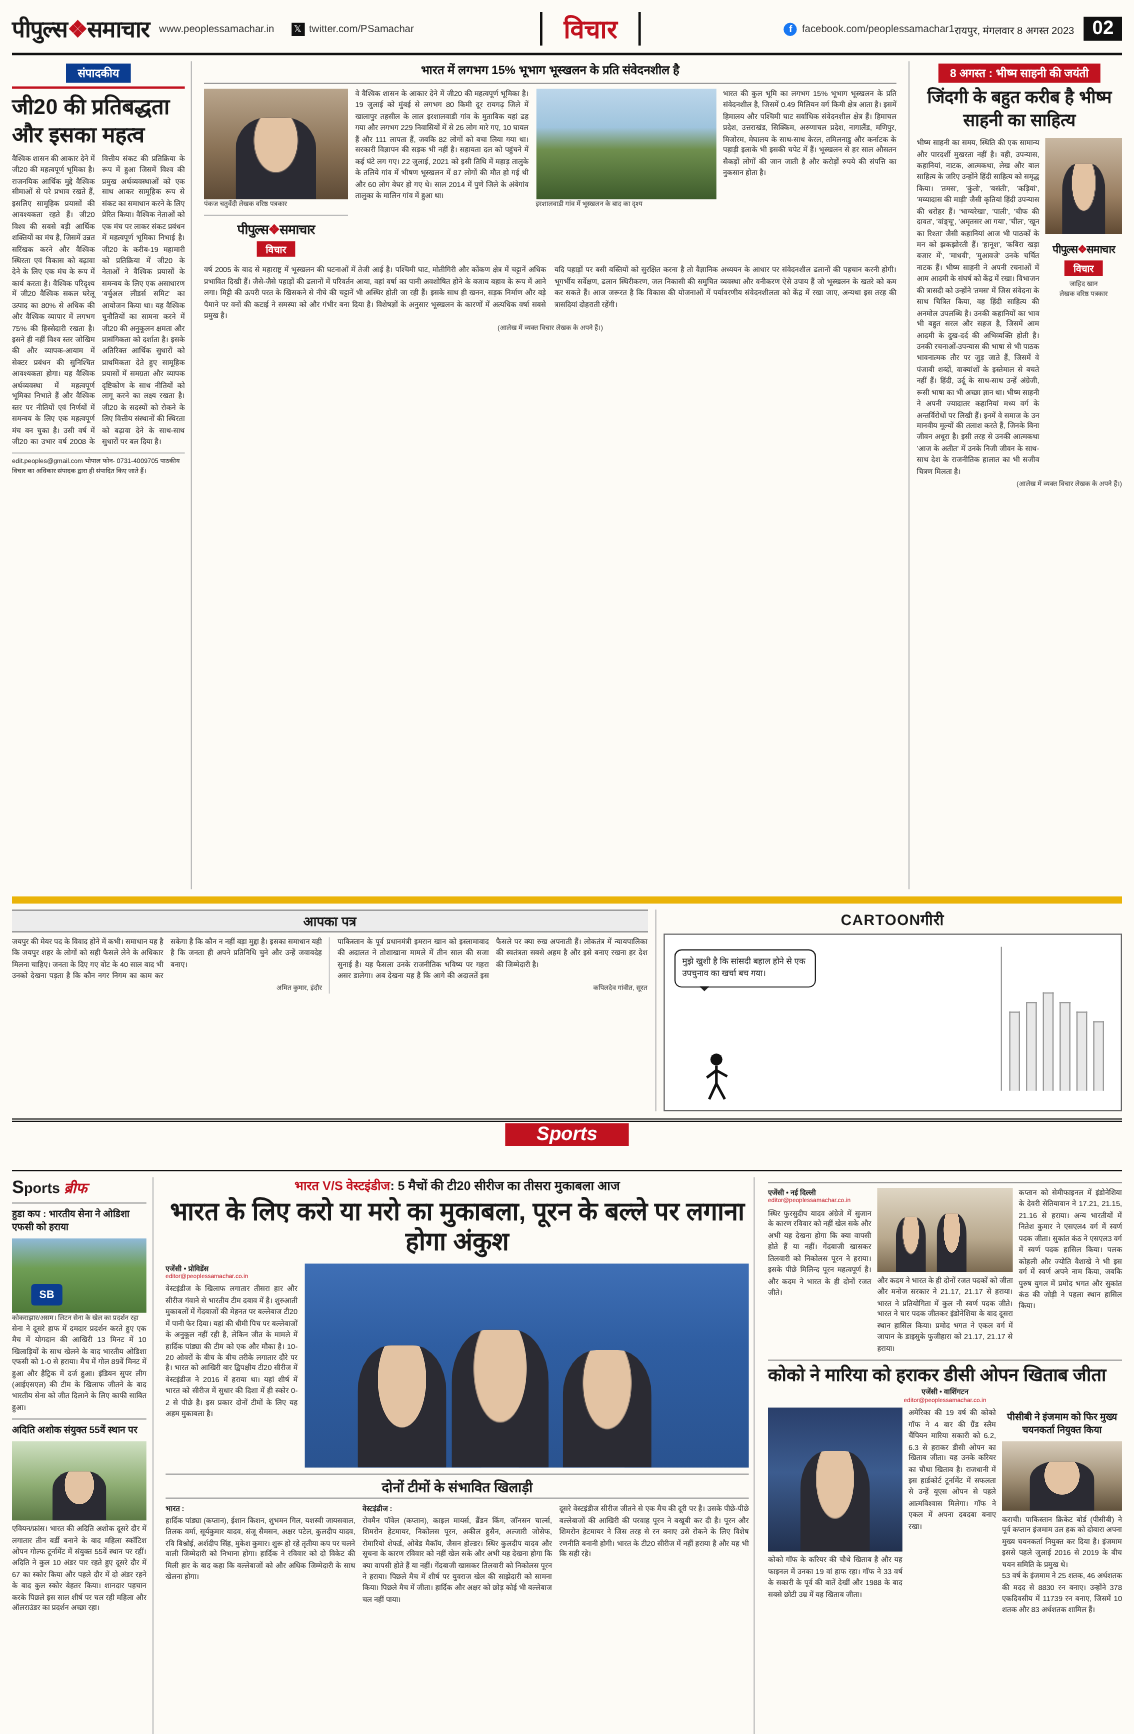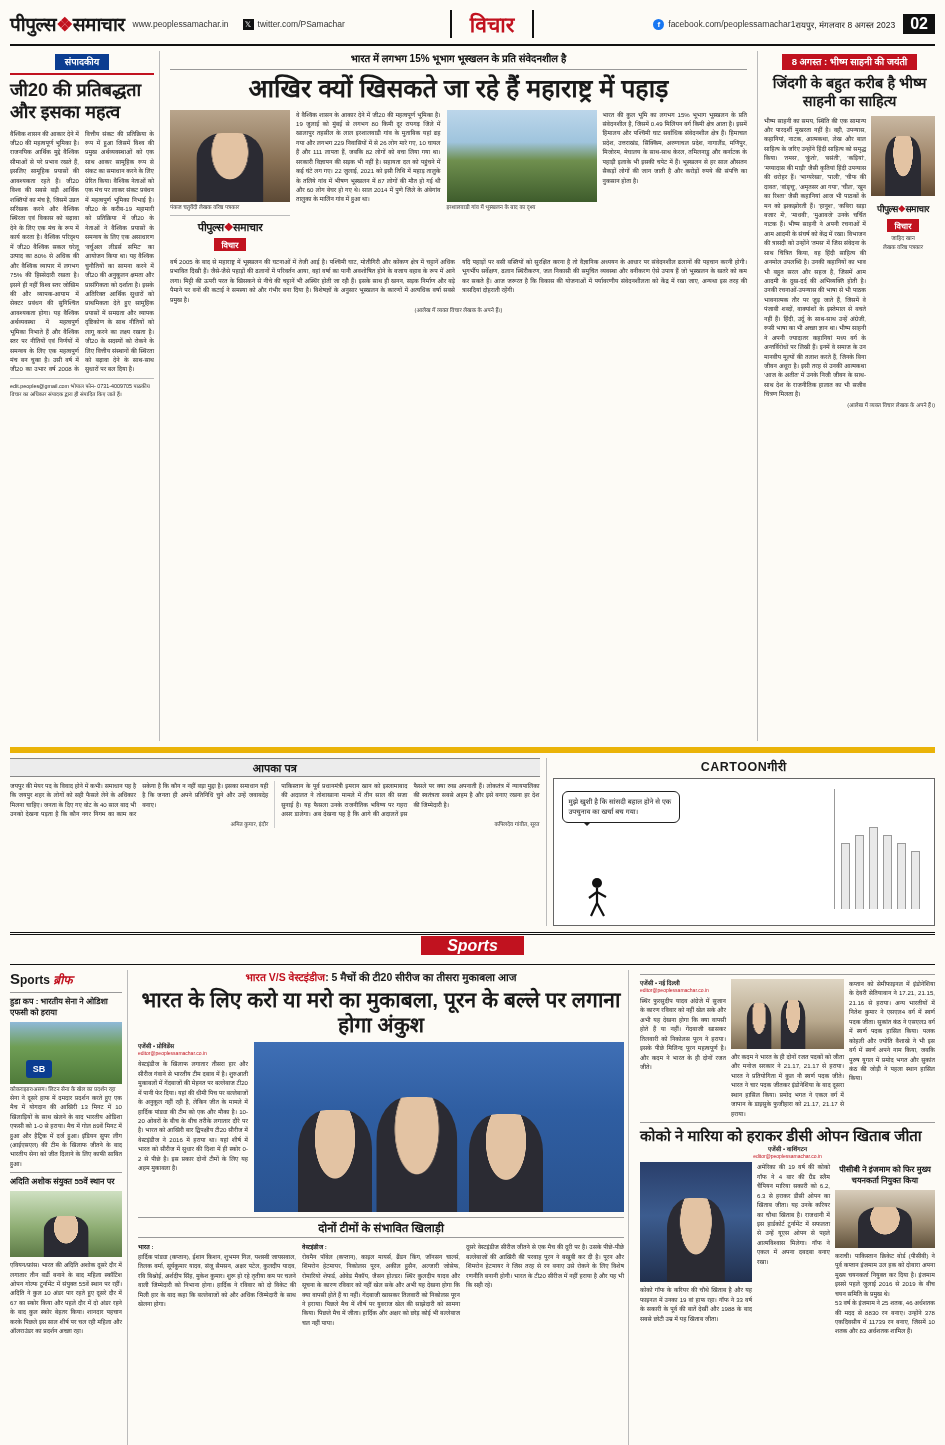--- a/index.html
+++ b/index.html
@@ -81,21 +81,21 @@
   .cartoon-box { border: 1px solid #666; height: 148px; margin-top: 3px; background: #fff; position: relative; overflow: hidden; }
   .bubble { position: absolute; left: 8px; top: 12px; width: 118px; border: 1px solid #222; border-radius: 6px; padding: 5px 6px; font-size: 7px; line-height: 1.45; background: #fff; }
   .bubble:after { content: ""; position: absolute; left: 20px; bottom: -8px; border: 4px solid transparent; border-top-color: #222; }
   .monu { position: absolute; right: 4px; top: 10px; width: 96px; height: 120px; background:
       linear-gradient(#fff 0 100%);
       border-left: 1px solid #999; }
   .monu i { position: absolute; bottom: 0; width: 9px; background: #e9e9e9; border: 1px solid #9a9a9a; border-bottom: none; }
   .stickman { position: absolute; left: 30px; bottom: 8px; width: 26px; height: 40px; }
 
   
-  .sports-bar { margin-top: 6px; border-top: 3px double #111; border-bottom: 1px solid #111; text-align: center; padding: 2px 0 9px; }
+  .sports-bar { margin-top: 6px; border-top: 3px double #111; border-bottom: 1px solid #111; text-align: center; padding: 2px 0 20px; }
   .sports-bar span { background: #c1121f; color: #fff; font-size: 16px; font-weight: bold; font-style: italic; padding: 1px 26px; }
 
   .sports-area { display: flex; gap: 6px; margin-top: 5px; height: 540px; }
   .s-left { width: 118px; border-right: 1px solid #bbb; padding-right: 5px; }
   .s-mid { flex: 1; padding: 0 4px; border-right: 1px solid #bbb; }
   .s-right { width: 300px; padding-left: 5px; }
 
   .brief-head { font-weight: bold; font-size: 12px; }
   .brief-head em { color: #c1121f; font-style: italic; }
   .s-sub { font-size: 8px; font-weight: bold; line-height: 1.35; margin: 3px 0; }
@@ -146,21 +146,20 @@
       </div>
       <div class="rule-red"></div>
       <div class="edit-head">जी20 की प्रतिबद्धता और इसका महत्व</div>
       <div class="body-text cols2">वैश्विक शासन की आकार देने में जी20 की महत्वपूर्ण भूमिका है। राजनयिक आर्थिक मुद्दे वैश्विक सीमाओं से परे प्रभाव रखते हैं, इसलिए सामूहिक प्रयासों की आवश्यकता रहते हैं। जी20 विश्व की सबसे बड़ी आर्थिक शक्तियों का मंच है, जिसमें उन्नत सरिंखक करने और वैश्विक स्थिरता एवं विकास को बढ़ावा देने के लिए एक मंच के रूप में कार्य करता है। वैश्विक परिदृश्य में जी20 वैश्विक सकल घरेलू उत्पाद का 80% से अधिक की और वैश्विक व्यापार में लगभग 75% की हिस्सेदारी रखता है। इसने ही नहीं विश्व स्तर जोखिम की और व्यापक-आयाम में सेक्टर प्रबंधन की सुनिश्चित आवश्यकता होगा। यह वैश्विक अर्थव्यवस्था में महत्वपूर्ण भूमिका निभाते हैं और वैश्विक स्तर पर नीतियों एवं निर्णयों में समन्वय के लिए एक महत्वपूर्ण मंच बन चुका है। उसी वर्ष में जी20 का उभार वर्ष 2008 के वित्तीय संकट की प्रतिक्रिया के रूप में हुआ जिसमें विश्व की प्रमुख अर्थव्यवस्थाओं को एक साथ आकर सामूहिक रूप से संकट का समाधान करने के लिए प्रेरित किया। वैश्विक नेताओं को एक मंच पर लाकर संकट प्रबंधन में महत्वपूर्ण भूमिका निभाई है। जी20 के करीब-19 महामारी को प्रतिक्रिया में जी20 के नेताओं ने वैश्विक प्रयासों के समन्वय के लिए एक असाधारण 'वर्चुअल लीडर्स समिट' का आयोजन किया था। यह वैश्विक चुनौतियों का सामना करने में जी20 की अनुकूलन क्षमता और प्रासंगिकता को दर्शाता है। इसके अतिरिक्त आर्थिक सुधारों को प्राथमिकता देते हुए सामूहिक प्रयासों में समग्रता और व्यापक दृष्टिकोण के साथ नीतियों को लागू करने का लक्ष्य रखता है। जी20 के सदस्यों को रोकने के लिए वित्तीय संस्थानों की स्थिरता को बढ़ावा देने के साथ-साथ सुधारों पर बल दिया है।</div>
       <div class="contact">edit.peoples@gmail.com भोपाल फोन- 0731-4009705 पाठकीय विचार का अधिकार संपादक द्वारा ही संपादित किए जाते हैं।</div>
     </div>
 
     <div class="col-mid">
       <div class="kicker">भारत में लगभग 15% भूभाग भूस्खलन के प्रति संवेदनशील है</div>
       <div class="rule-thin"></div>
-      <div class="main-head">आखिर क्यों खिसकते जा रहे हैं महाराष्ट्र में पहाड़</div>
 
       <div style="display:flex; gap:6px;">
         <div style="width:120px;">
           <div class="media ph-person" style="height:92px;">
             <div class="figure-face"></div>
           </div>
           <div class="cap">पंकज चतुर्वेदी
 लेखक वरिष्ठ पत्रकार</div>
           <div style="margin-top:4px; text-align:center; border-top:1px solid #bbb; padding-top:3px;">
             <div class="logo" style="font-size:11px;">

